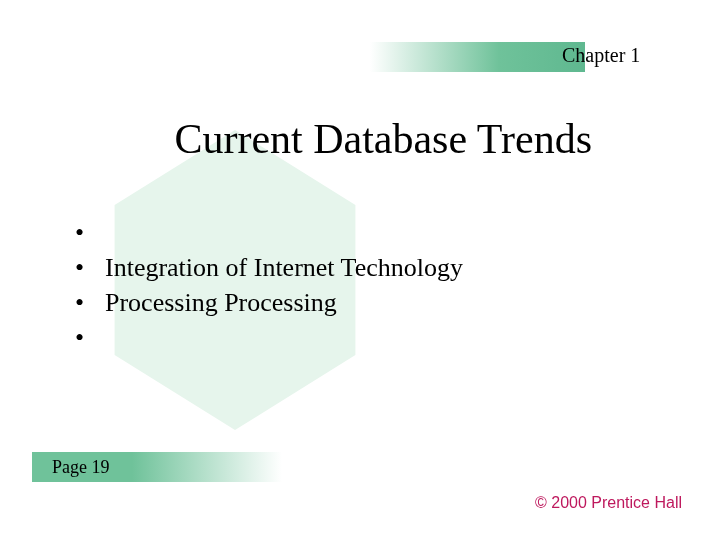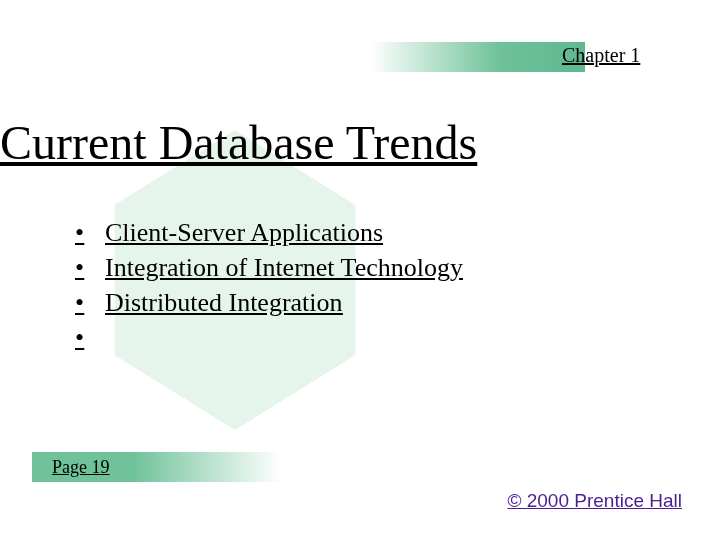--- a/index.html
+++ b/index.html
@@ -1,15 +1,15 @@
 <!DOCTYPE html>
 <html><head>
 <meta charset="utf-8">
 <style>
-  * { margin: 0; padding: 0; box-sizing: border-box; text-decoration: underline; }
+  * { margin: 0; padding: 0; box-sizing: border-box; }
   html, body { width: 720px; height: 540px; overflow: hidden; }
   body {
     background: #ffffff;
     font-family: "Comic Sans MS", "Comic Sans", cursive, sans-serif;
     position: relative;
   }
   .hexagon {
     position: absolute;
     left: 95px;
     top: 130px;
@@ -35,23 +35,23 @@
     font-family: "Comic Sans MS", cursive;
     font-size: 20px;
     color: #000;
     z-index: 2;
   }
   .title {
     position: absolute;
     top: 115px;
     left: 0;
     width: 592px;
-    text-align: left;
+    text-align: right;
     font-family: "Comic Sans MS", cursive;
-    font-size: 48px;
+    font-size: 42px;
     color: #000;
     z-index: 2;
   }
   .bullets {
     position: absolute;
     top: 215px;
     left: 75px;
     z-index: 2;
   }
   .bullet-row {
@@ -82,47 +82,46 @@
     font-family: "Comic Sans MS", cursive;
     font-size: 18px;
     color: #000;
     z-index: 2;
   }
   .copyright {
     position: absolute;
     right: 38px;
     bottom: 28px;
     font-family: Arial, Helvetica, sans-serif;
-    font-size: 19px;
-    color: #4c1d95;
+    font-size: 16px;
+    color: #be185d;
     z-index: 2;
   }
 </style>
 </head>
 <body>
 
 <div class="hexagon"></div>
 
 <div class="chapter-bar"></div>
 <div class="chapter-label">Chapter 1</div>
 
 <div class="title">Current Database Trends</div>
 
 <div class="bullets">
   <div class="bullet-row">
     <span class="bullet-dot">•</span>
-    <span>Client-Server Applications</span>
   </div>
   <div class="bullet-row">
     <span class="bullet-dot">•</span>
     <span>Integration of Internet Technology</span>
   </div>
   <div class="bullet-row">
     <span class="bullet-dot">•</span>
-    <span>Distributed Integration</span>
+    <span>Processing Processing</span>
   </div>
   <div class="bullet-row">
     <span class="bullet-dot">•</span>
   </div>
 </div>
 
 <div class="page-bar"></div>
 <div class="page-label">Page 19</div>
 
 <div class="copyright">© 2000 Prentice Hall</div>

